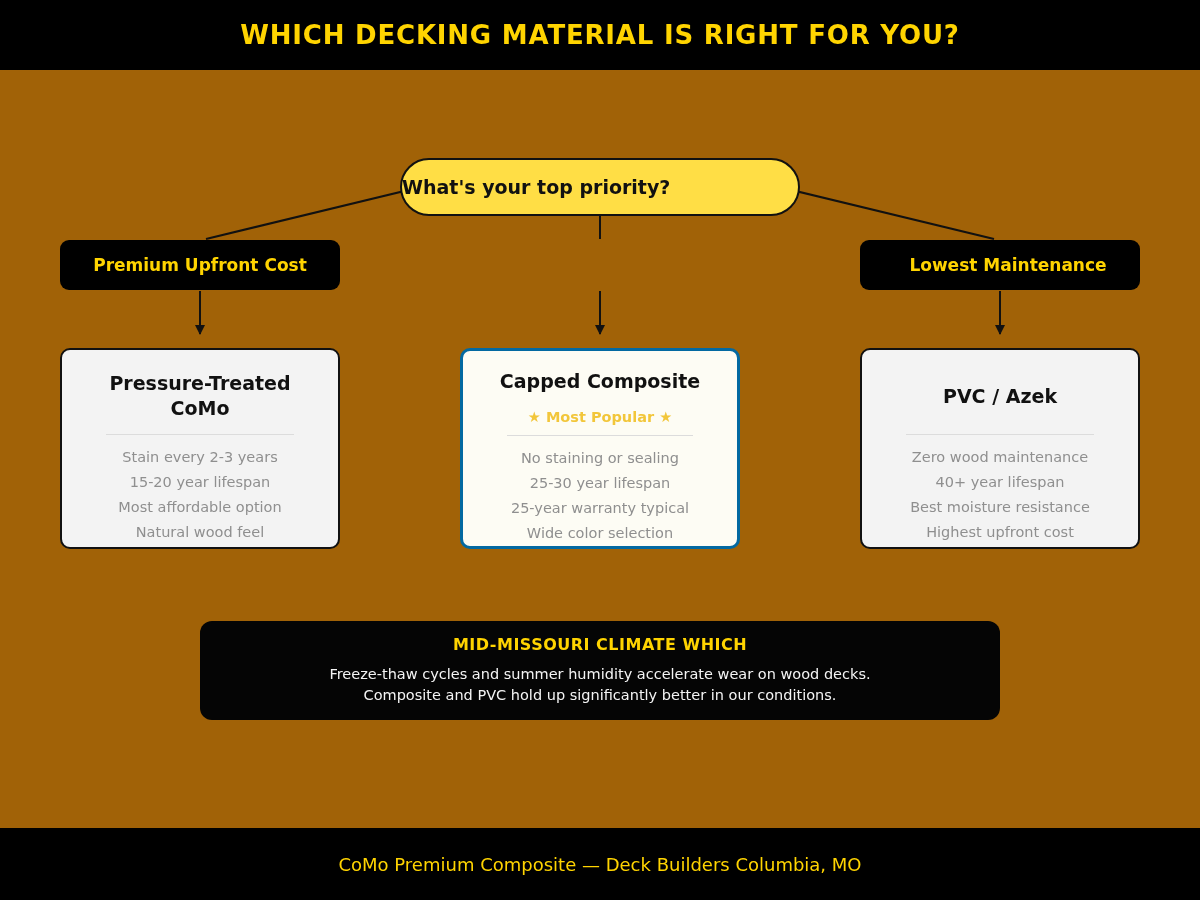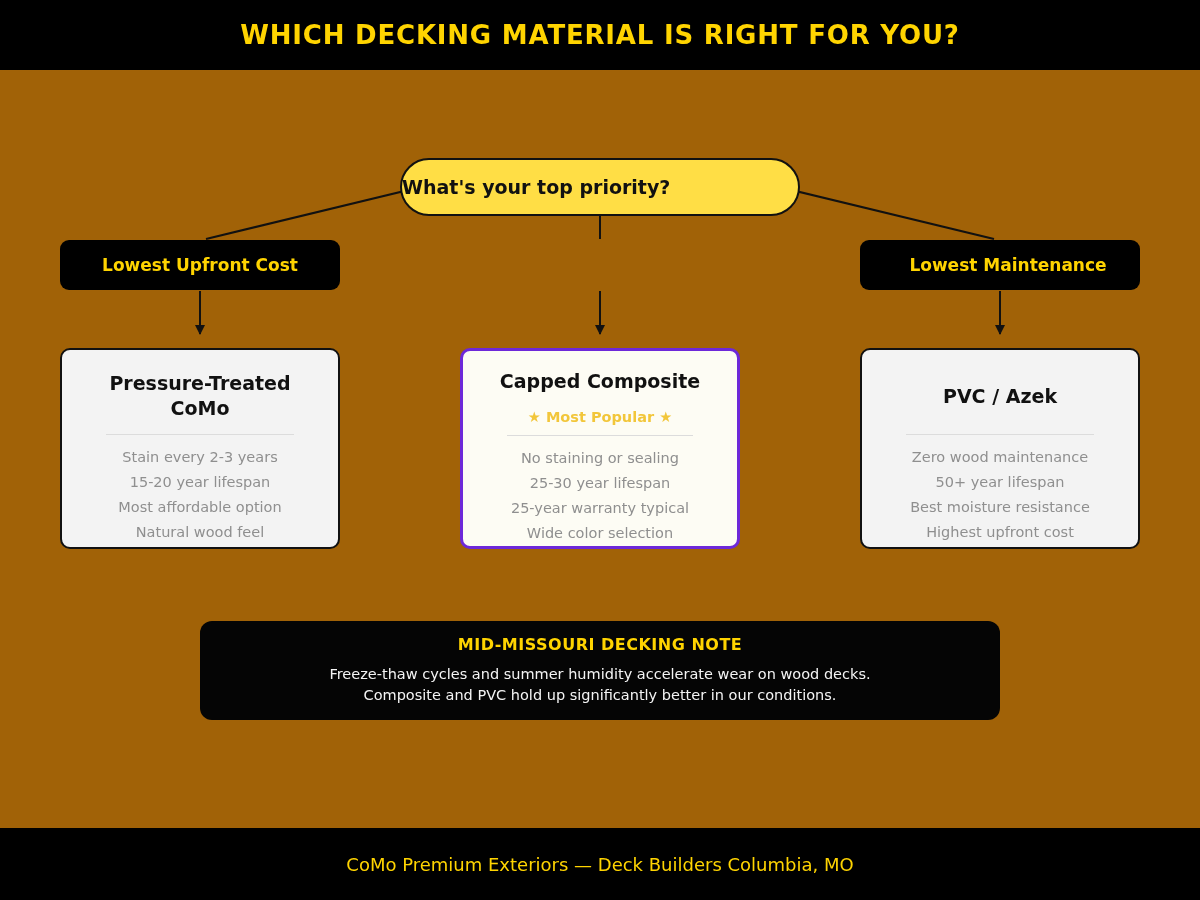--- a/index.html
+++ b/index.html
@@ -88,21 +88,21 @@
     border-radius: 10px;
     padding-top: 17px;
     text-align: center;
     z-index: 2;
   }
   .card.pos-left   { left: 60px; }
   .card.pos-center { left: 460px; }
   .card.pos-right  { left: 860px; }
   .card.highlight {
     background: #FDFCF4;
-    border: 3px solid #6d28d9;
+    border: 3px solid #0369a1;
   }
   .card .title-area {
     min-height: 58px;
     display: flex; flex-direction: column;
     align-items: center; justify-content: center;
     padding: 0 16px;
   }
   .card .title {
     font-size: 19px;
     font-weight: bold;
@@ -185,21 +185,21 @@
     <line x1="200" y1="291" x2="200" y2="334" stroke="#111111" stroke-width="2" marker-end="url(#arrow)"></line>
     <line x1="600" y1="291" x2="600" y2="334" stroke="#111111" stroke-width="2" marker-end="url(#arrow)"></line>
     <line x1="1000" y1="291" x2="1000" y2="334" stroke="#111111" stroke-width="2" marker-end="url(#arrow)"></line>
   </svg>
 
   <div class="root-pill">
     <span>What's your top priority?</span>
   </div>
 
   <div class="branch black pos-left">
-    <span>Lowest Upfront Cost</span>
+    <span>Premium Upfront Cost</span>
   </div>
   <div class="branch black pos-right">
     <span>Lowest Maintenance</span>
   </div>
 
   <div class="card pos-left">
     <div class="title-area">
       <div class="title">Pressure-Treated CoMo</div>
     </div>
     <div class="divider"></div>
@@ -220,28 +220,28 @@
     <div class="item">25-year warranty typical</div>
     <div class="item">Wide color selection</div>
   </div>
 
   <div class="card pos-right">
     <div class="title-area">
       <div class="title">PVC / Azek</div>
     </div>
     <div class="divider"></div>
     <div class="item">Zero wood maintenance</div>
-    <div class="item">50+ year lifespan</div>
+    <div class="item">40+ year lifespan</div>
     <div class="item">Best moisture resistance</div>
     <div class="item">Highest upfront cost</div>
   </div>
 
   <div class="note">
-    <div class="note-title">MID-MISSOURI DECKING NOTE</div>
+    <div class="note-title">MID-MISSOURI CLIMATE WHICH</div>
     <div class="note-line">Freeze-thaw cycles and summer humidity accelerate wear on wood decks.</div>
     <div class="note-line">Composite and PVC hold up significantly better in our conditions.</div>
   </div>
 
   <div class="footer">
-    <span>CoMo Premium Exteriors — Deck Builders Columbia, MO</span>
+    <span>CoMo Premium Composite — Deck Builders Columbia, MO</span>
   </div>
 
 </div>
 
 </body></html>

